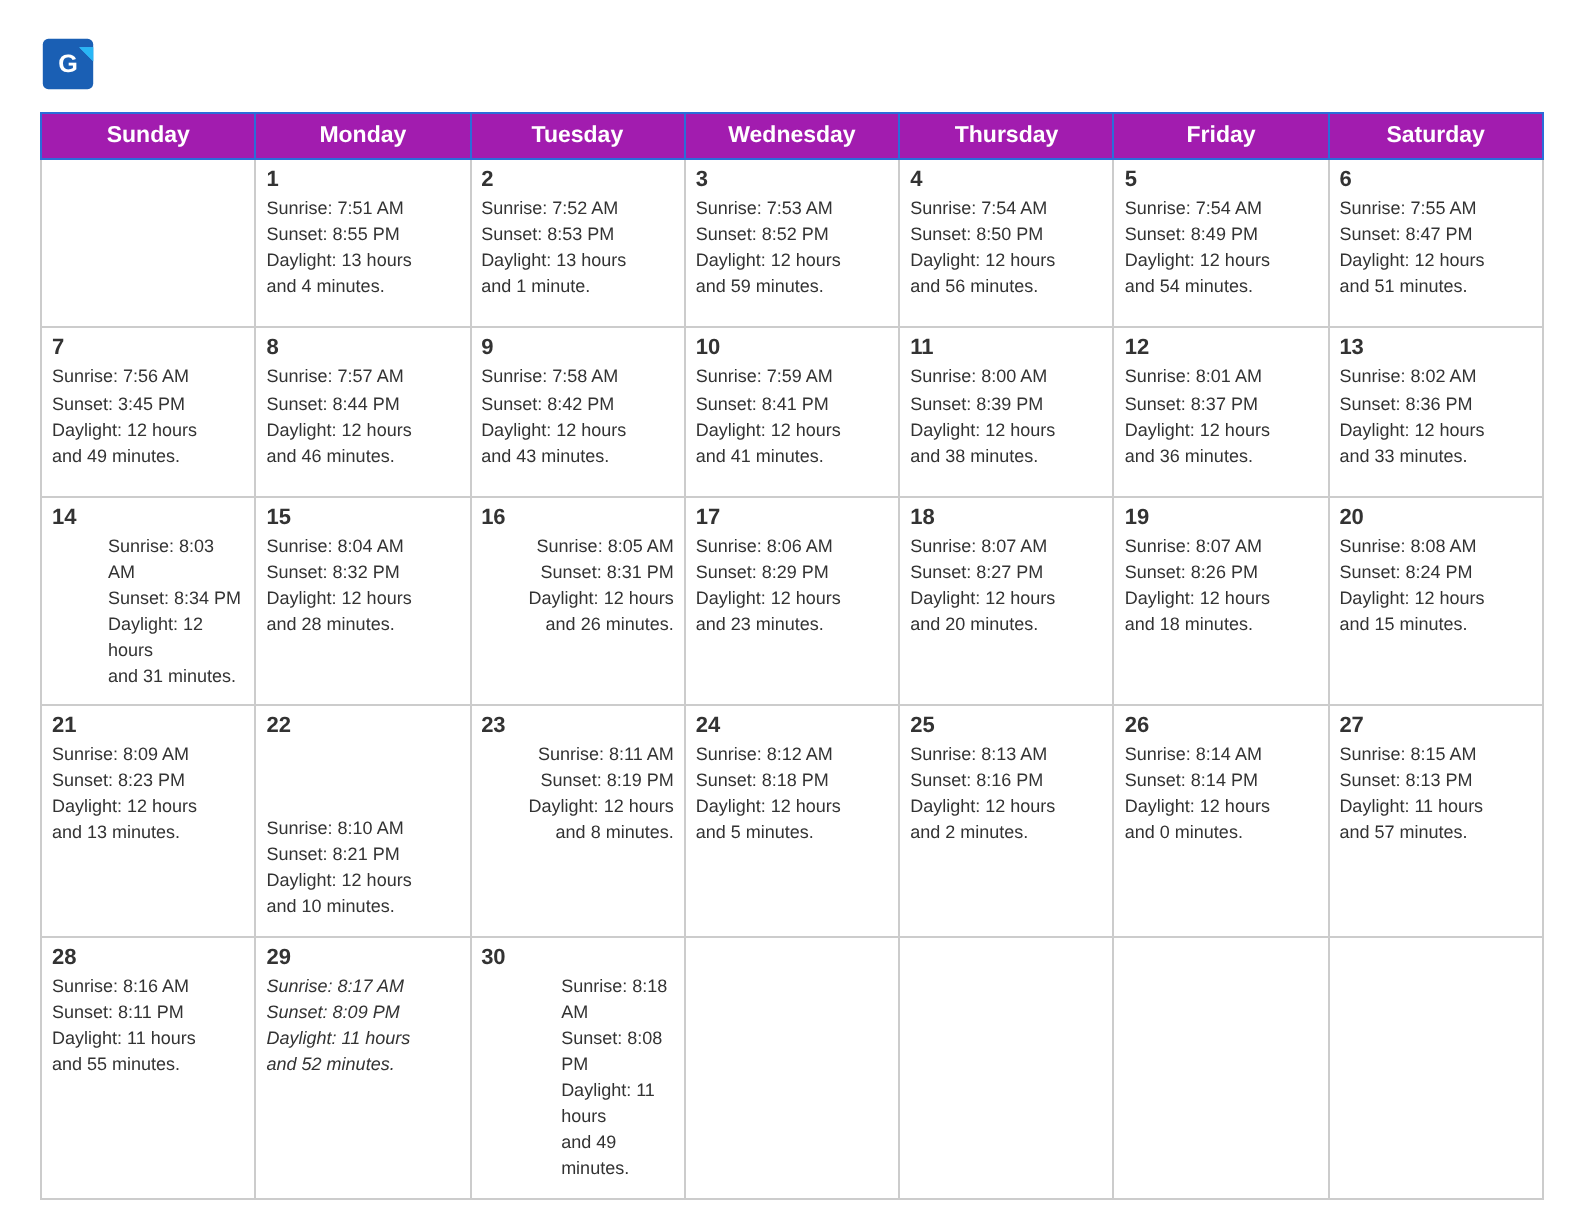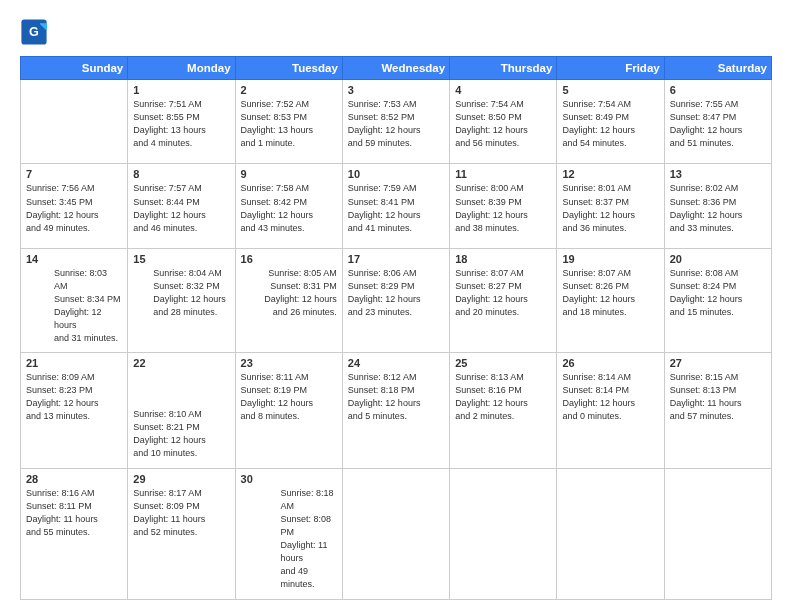--- a/index.html
+++ b/index.html
@@ -53,26 +53,26 @@
       color: #555;
     }
     .calendar {
       flex: 1;
       border: 1px solid #ccc;
       border-collapse: collapse;
       width: 100%;
       table-layout: fixed;
     }
     .calendar th {
-      background-color: #3b82f6;
+      background-color: #a21caf;
       color: white;
       font-size: 11.5px;
       font-weight: bold;
       padding: 5px 4px;
-      text-align: right;
+      text-align: center;
       border: 1px solid #2a6dd9;
     }
     .calendar td {
       border: 1px solid #ccc;
       vertical-align: top;
       padding: 4px 5px;
       font-size: 9.5px;
       color: #333;
       height: 82px;
     }
@@ -224,21 +224,21 @@
         <tr>
           <td>
             <span class="day-num">14</span>
             <div class="day-info" style="white-space: pre-line; margin-left: 28px;">Sunrise: 8:03 AM
 Sunset: 8:34 PM
 Daylight: 12 hours
 and 31 minutes.</div>
           </td>
           <td>
             <span class="day-num">15</span>
-            <div class="day-info" style="white-space: pre-line; margin-left: 20px;">Sunrise: 8:04 AM
+            <div class="day-info" style="white-space: pre-line;">Sunrise: 8:04 AM
 Sunset: 8:32 PM
 Daylight: 12 hours
 and 28 minutes.</div>
           </td>
           <td>
             <span class="day-num">16</span>
             <div class="day-info" style="white-space: pre-line; text-align: right;">Sunrise: 8:05 AM
 Sunset: 8:31 PM
 Daylight: 12 hours
 and 26 minutes.</div>
@@ -282,21 +282,21 @@
           </td>
           <td>
             <span class="day-num">22</span>
             <div class="day-info" style="white-space: pre-line; margin-top: 39px;">Sunrise: 8:10 AM
 Sunset: 8:21 PM
 Daylight: 12 hours
 and 10 minutes.</div>
           </td>
           <td>
             <span class="day-num">23</span>
-            <div class="day-info" style="white-space: pre-line;">Sunrise: 8:11 AM
+            <div class="day-info" style="white-space: pre-line; text-align: right;">Sunrise: 8:11 AM
 Sunset: 8:19 PM
 Daylight: 12 hours
 and 8 minutes.</div>
           </td>
           <td>
             <span class="day-num">24</span>
             <div class="day-info" style="white-space: pre-line;">Sunrise: 8:12 AM
 Sunset: 8:18 PM
 Daylight: 12 hours
 and 5 minutes.</div>
@@ -326,21 +326,21 @@
         <tr>
           <td>
             <span class="day-num">28</span>
             <div class="day-info" style="white-space: pre-line;">Sunrise: 8:16 AM
 Sunset: 8:11 PM
 Daylight: 11 hours
 and 55 minutes.</div>
           </td>
           <td>
             <span class="day-num">29</span>
-            <div class="day-info" style="white-space: pre-line;">Sunrise: 8:17 AM
+            <div class="day-info" style="white-space: pre-line; font-style: italic;">Sunrise: 8:17 AM
 Sunset: 8:09 PM
 Daylight: 11 hours
 and 52 minutes.</div>
           </td>
           <td>
             <span class="day-num">30</span>
             <div class="day-info" style="white-space: pre-line; margin-left: 40px;">Sunrise: 8:18 AM
 Sunset: 8:08 PM
 Daylight: 11 hours
 and 49 minutes.</div>

